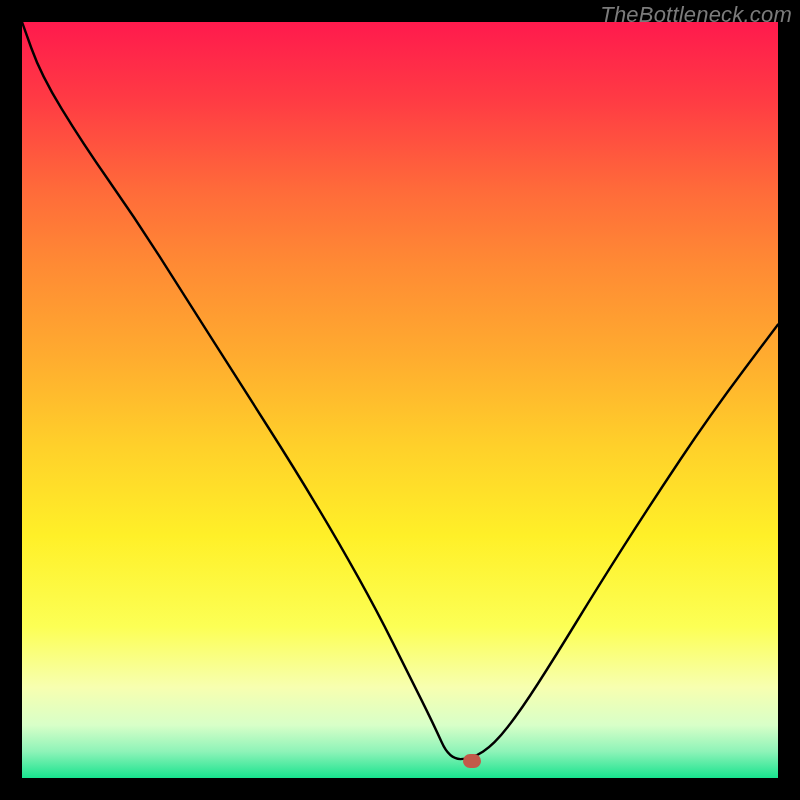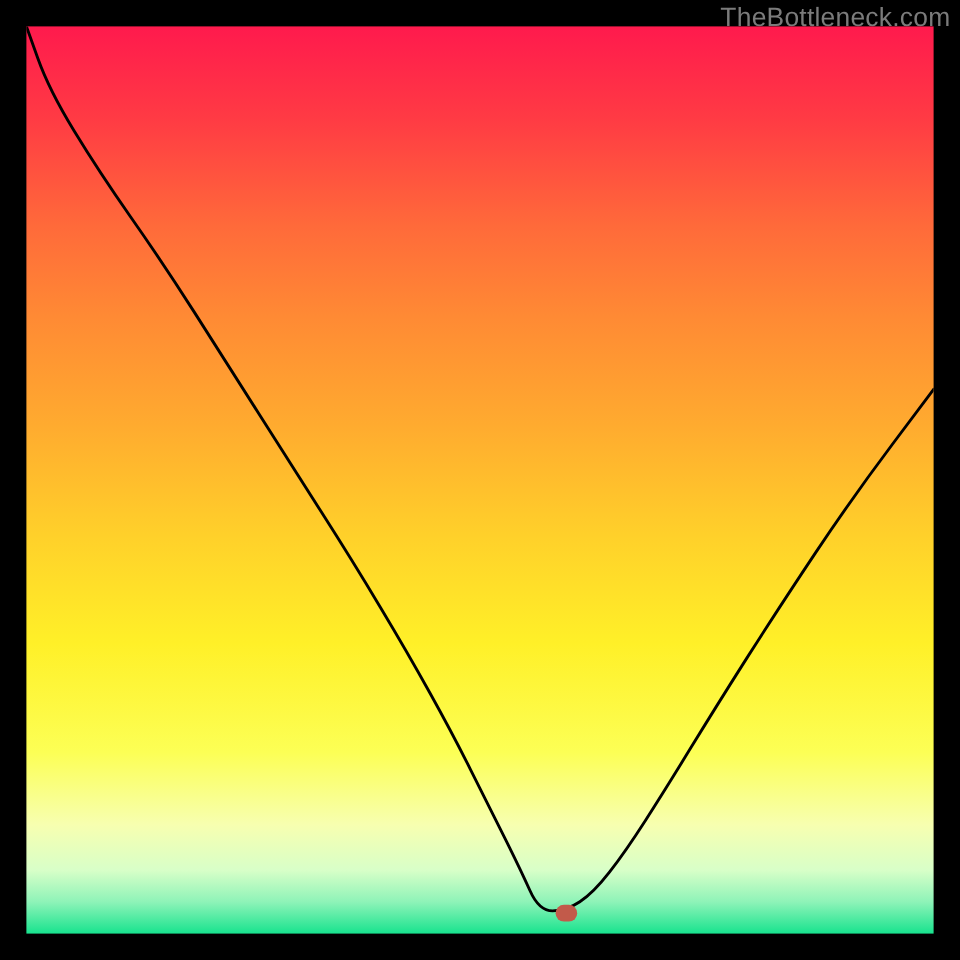--- a/index.html
+++ b/index.html
@@ -11,20 +11,21 @@
     overflow: hidden;
     font-family: Arial, Helvetica, sans-serif;
   }
   .frame {
     position: absolute;
     left: 0;
     top: 0;
     width: 800px;
     height: 612px;
     background: #000;
+    font-style: italic;
   }
   .plot {
     position: absolute;
     left: 22px;
     top: 22px;
     width: 756px;
     height: 756px;
     background: linear-gradient(to bottom,
       #ff1a4d 0%,
       #ff3a44 10%,

